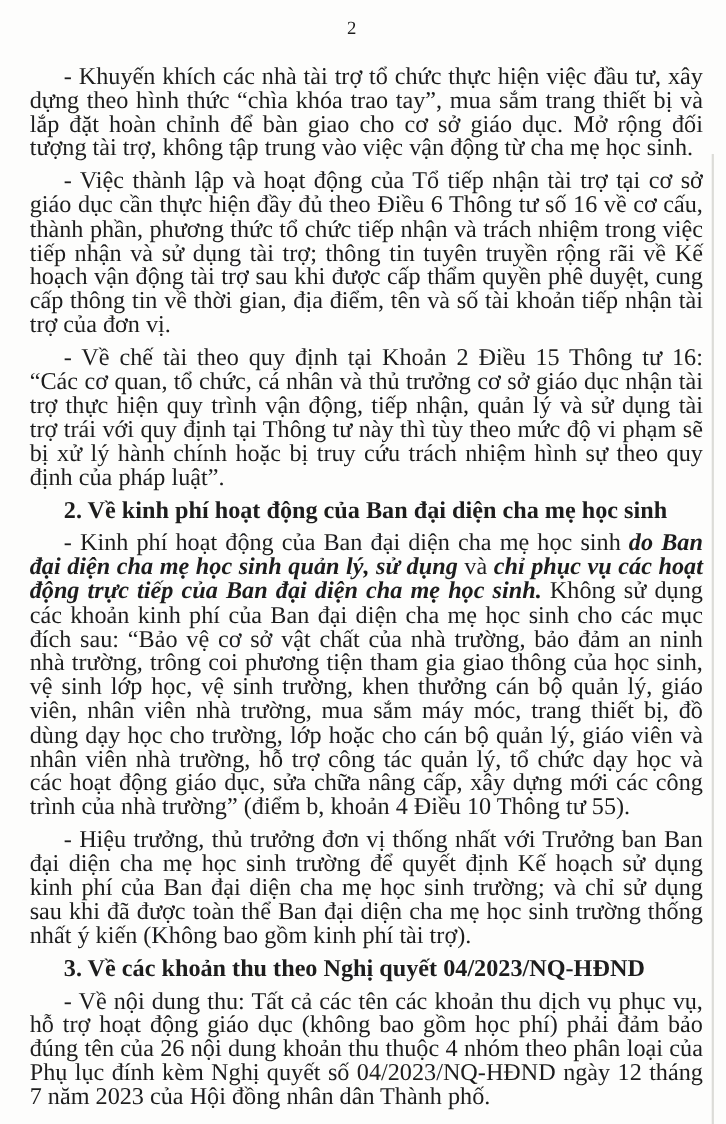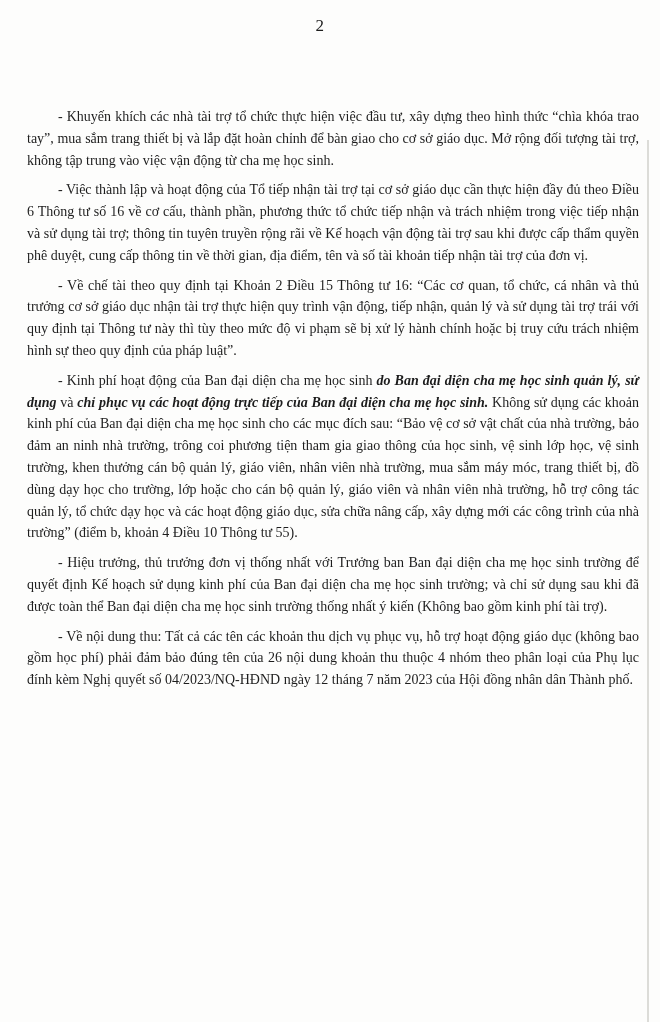--- a/index.html
+++ b/index.html
@@ -23,24 +23,23 @@
     width: 640px;
     text-align: center;
     font-size: 17px;
     letter-spacing: 0.5px;
   }
   .content {
     position: absolute;
     top: 50px;
     left: 27px;
     width: 612px;
-    font-size: 14px;
+    font-size: 22px;
     line-height: 21.8px;
     text-align: justify;
-    margin-top: 48px;
   }
   .para {
     margin: 8px 0 0 0;
     text-indent: 31px;
   }
   .heading {
     font-weight: bold;
   }
   .it { }
   .bi { font-style: italic; font-weight: bold; }
@@ -62,26 +61,28 @@
 
   <div class="content">
 
     <p class="para"><span>- Khuyến khích các nhà tài trợ tổ chức thực hiện việc đầu tư, xây dựng theo hình thức “chìa khóa trao tay”, mua sắm trang thiết bị và lắp đặt hoàn chỉnh để bàn giao cho cơ sở giáo dục. Mở rộng đối tượng tài trợ, không tập trung vào việc vận động từ cha mẹ học sinh.</span></p>
 
     <p class="para"><span>- Việc thành lập và hoạt động của Tổ tiếp nhận tài trợ tại cơ sở giáo dục cần thực hiện đầy đủ theo Điều 6 Thông tư số 16 về cơ cấu, thành phần, phương thức tổ chức tiếp nhận và trách nhiệm trong việc tiếp nhận và sử dụng tài trợ; thông tin tuyên truyền rộng rãi về Kế hoạch vận động tài trợ sau khi được cấp thẩm quyền phê duyệt, cung cấp thông tin về thời gian, địa điểm, tên và số tài khoản tiếp nhận tài trợ của đơn vị.</span></p>
 
 
     <p class="para"><span>- Về chế tài theo quy định tại Khoản 2 Điều 15 Thông tư 16: “</span><span class="it">Các cơ quan, tổ chức, cá nhân và thủ trưởng cơ sở giáo dục nhận tài trợ thực hiện quy trình vận động, tiếp nhận, quản lý và sử dụng tài trợ trái với quy định tại Thông tư này thì tùy theo mức độ vi phạm sẽ bị xử lý hành chính hoặc bị truy cứu trách nhiệm hình sự theo quy định của pháp luật</span><span>”.</span></p>
 
+    <p class="para heading"><span>2. Về kinh phí hoạt động của Ban đại diện cha mẹ học sinh</span></p>
 
 
     <p class="para"><span>- Kinh phí hoạt động của Ban đại diện cha mẹ học sinh </span><span class="bi">do Ban đại diện cha mẹ học sinh quản lý, sử dụng</span><span> và </span><span class="bi">chỉ phục vụ các hoạt động trực tiếp của Ban đại diện cha mẹ học sinh.</span><span> Không sử dụng các khoản kinh phí của Ban đại diện cha mẹ học sinh cho các mục đích sau: “</span><span class="it">Bảo vệ cơ sở vật chất của nhà trường, bảo đảm an ninh nhà trường, trông coi phương tiện tham gia giao thông của học sinh, vệ sinh lớp học, vệ sinh trường, khen thưởng cán bộ quản lý, giáo viên, nhân viên nhà trường, mua sắm máy móc, trang thiết bị, đồ dùng dạy học cho trường, lớp hoặc cho cán bộ quản lý, giáo viên và nhân viên nhà trường, hỗ trợ công tác quản lý, tổ chức dạy học và các hoạt động giáo dục, sửa chữa nâng cấp, xây dựng mới các công trình của nhà trường</span><span>” (điểm b, khoản 4 Điều 10 Thông tư 55).</span></p>
 
     <p class="para"><span>- Hiệu trưởng, thủ trưởng đơn vị thống nhất với Trưởng ban Ban đại diện cha mẹ học sinh trường để quyết định Kế hoạch sử dụng kinh phí của Ban đại diện cha mẹ học sinh trường; và chỉ sử dụng sau khi đã được toàn thể Ban đại diện cha mẹ học sinh trường thống nhất ý kiến (Không bao gồm kinh phí tài trợ).</span></p>
 
+    <p class="para heading"><span>3. Về các khoản thu theo Nghị quyết 04/2023/NQ-HĐND</span></p>
 
     <p class="para"><span>- Về nội dung thu: Tất cả các tên các khoản thu dịch vụ phục vụ, hỗ trợ hoạt động giáo dục (không bao gồm học phí) phải đảm bảo đúng tên của 26 nội dung khoản thu thuộc 4 nhóm theo phân loại của Phụ lục đính kèm Nghị quyết số 04/2023/NQ-HĐND ngày 12 tháng 7 năm 2023 của Hội đồng nhân dân Thành phố.</span></p>
 
   </div>
 
   <div class="scan-edge"></div>
 
 </div>
 
 </body></html>

